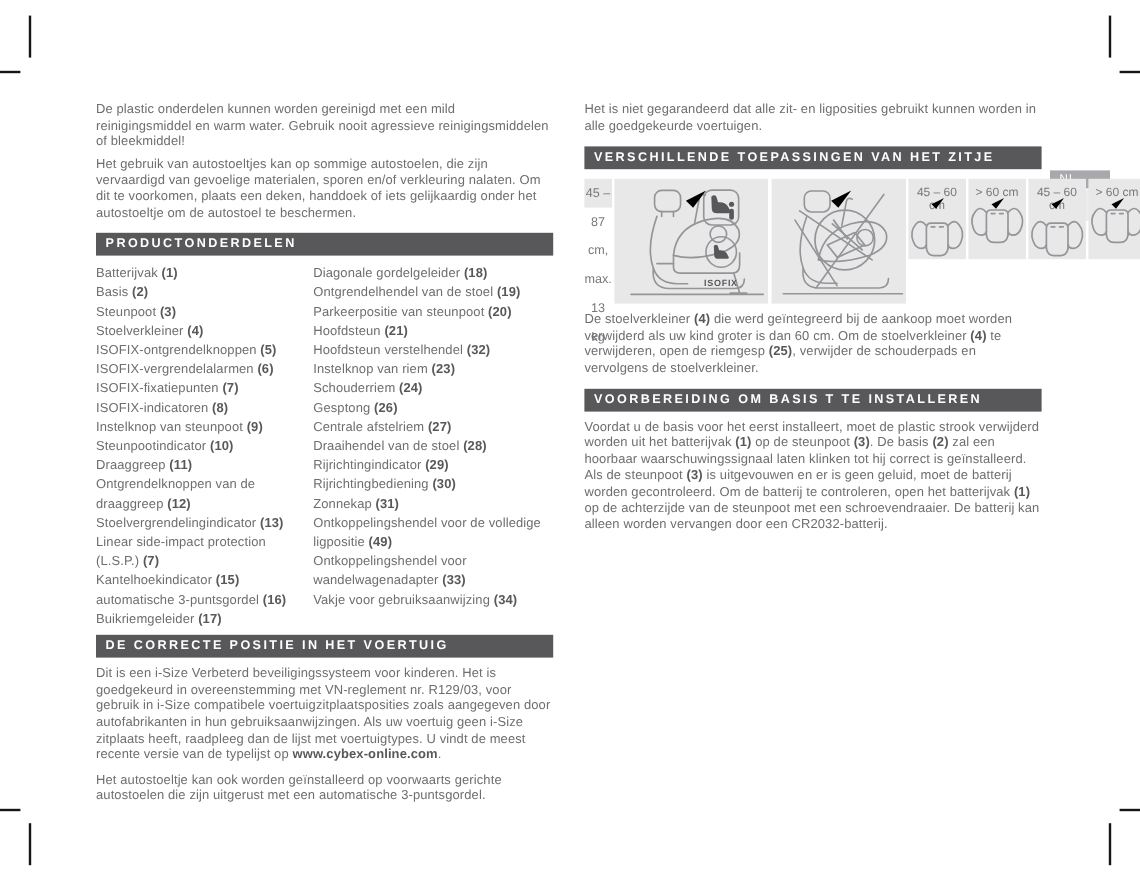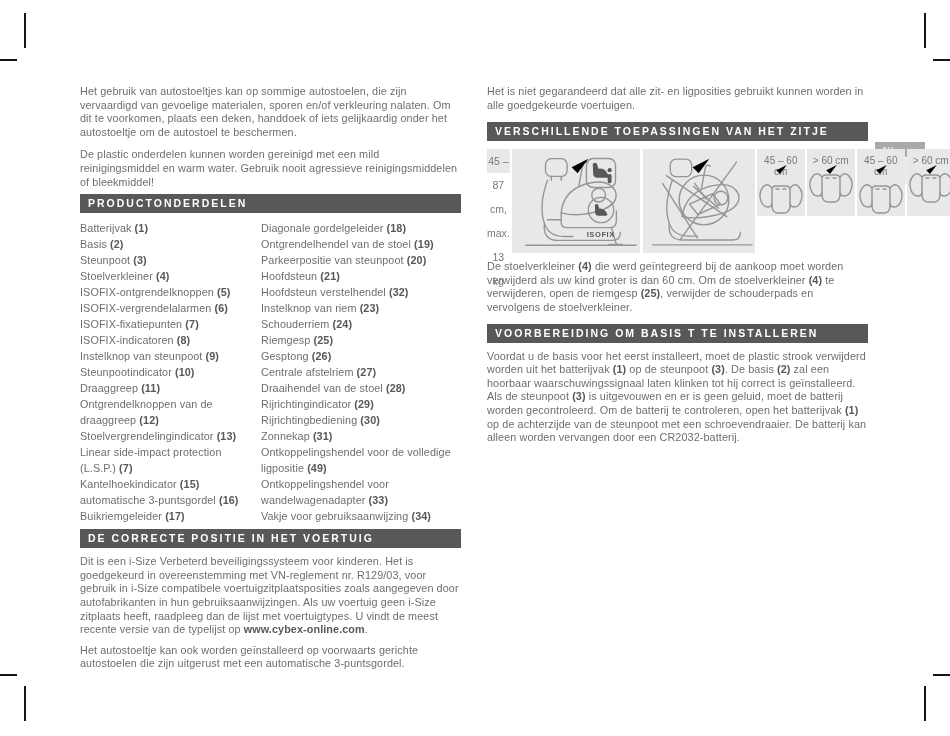--- a/index.html
+++ b/index.html
@@ -79,22 +79,22 @@
         <line class="draw" x1="26" y1="9" x2="29" y2="9"></line>
       </symbol>
       <symbol id="sym-mark" viewBox="0 0 20 20">
         <path class="p-check" d="M3 11 L8 16 L17 4" stroke-width="3.4"></path>
         <path class="p-cross" d="M4 4 L16 16 M16 4 L4 16" stroke-width="3"></path>
       </symbol>
     </defs>
   </svg>
 
   <div class="col col-left">
+    <p class="body">De plastic onderdelen kunnen worden gereinigd met een mild reinigingsmiddel en warm water. Gebruik nooit agressieve reinigingsmiddelen of bleekmiddel!</p>
     <p class="body" style="margin-bottom:9px;">Het gebruik van autostoeltjes kan op sommige autostoelen, die zijn vervaardigd van gevoelige materialen, sporen en/of verkleuring nalaten. Om dit te voorkomen, plaats een deken, handdoek of iets gelijkaardig onder het autostoeltje om de autostoel te beschermen.</p>
-    <p class="body">De plastic onderdelen kunnen worden gereinigd met een mild reinigingsmiddel en warm water. Gebruik nooit agressieve reinigingsmiddelen of bleekmiddel!</p>
 
     <div class="section-bar">
       <span>PRODUCTONDERDELEN</span>
     </div>
 
     <div class="parts">
       <div class="parts-col1">
           <div class="part-item">Batterijvak <b>(1)</b></div>
           <div class="part-item">Basis <b>(2)</b></div>
           <div class="part-item">Steunpoot <b>(3)</b></div>
@@ -114,21 +114,20 @@
           <div class="part-item">Buikriemgeleider <b>(17)</b></div>
         </div>
       <div class="parts-col2">
           <div class="part-item">Diagonale gordelgeleider <b>(18)</b></div>
           <div class="part-item">Ontgrendelhendel van de stoel <b>(19)</b></div>
           <div class="part-item">Parkeerpositie van steunpoot <b>(20)</b></div>
           <div class="part-item">Hoofdsteun <b>(21)</b></div>
           <div class="part-item">Hoofdsteun verstelhendel <b>(32)</b></div>
           <div class="part-item">Instelknop van riem <b>(23)</b></div>
           <div class="part-item">Schouderriem <b>(24)</b></div>
-          <div class="part-item">Riemgesp <b>(25)</b></div>
           <div class="part-item">Gesptong <b>(26)</b></div>
           <div class="part-item">Centrale afstelriem <b>(27)</b></div>
           <div class="part-item">Draaihendel van de stoel <b>(28)</b></div>
           <div class="part-item">Rijrichtingindicator <b>(29)</b></div>
           <div class="part-item">Rijrichtingbediening <b>(30)</b></div>
           <div class="part-item">Zonnekap <b>(31)</b></div>
           <div class="part-item">Ontkoppelingshendel voor de volledige ligpositie <b>(49)</b></div>
           <div class="part-item">Ontkoppelingshendel voor wandelwagenadapter <b>(33)</b></div>
           <div class="part-item">Vakje voor gebruiksaanwijzing <b>(34)</b></div>
         </div>

